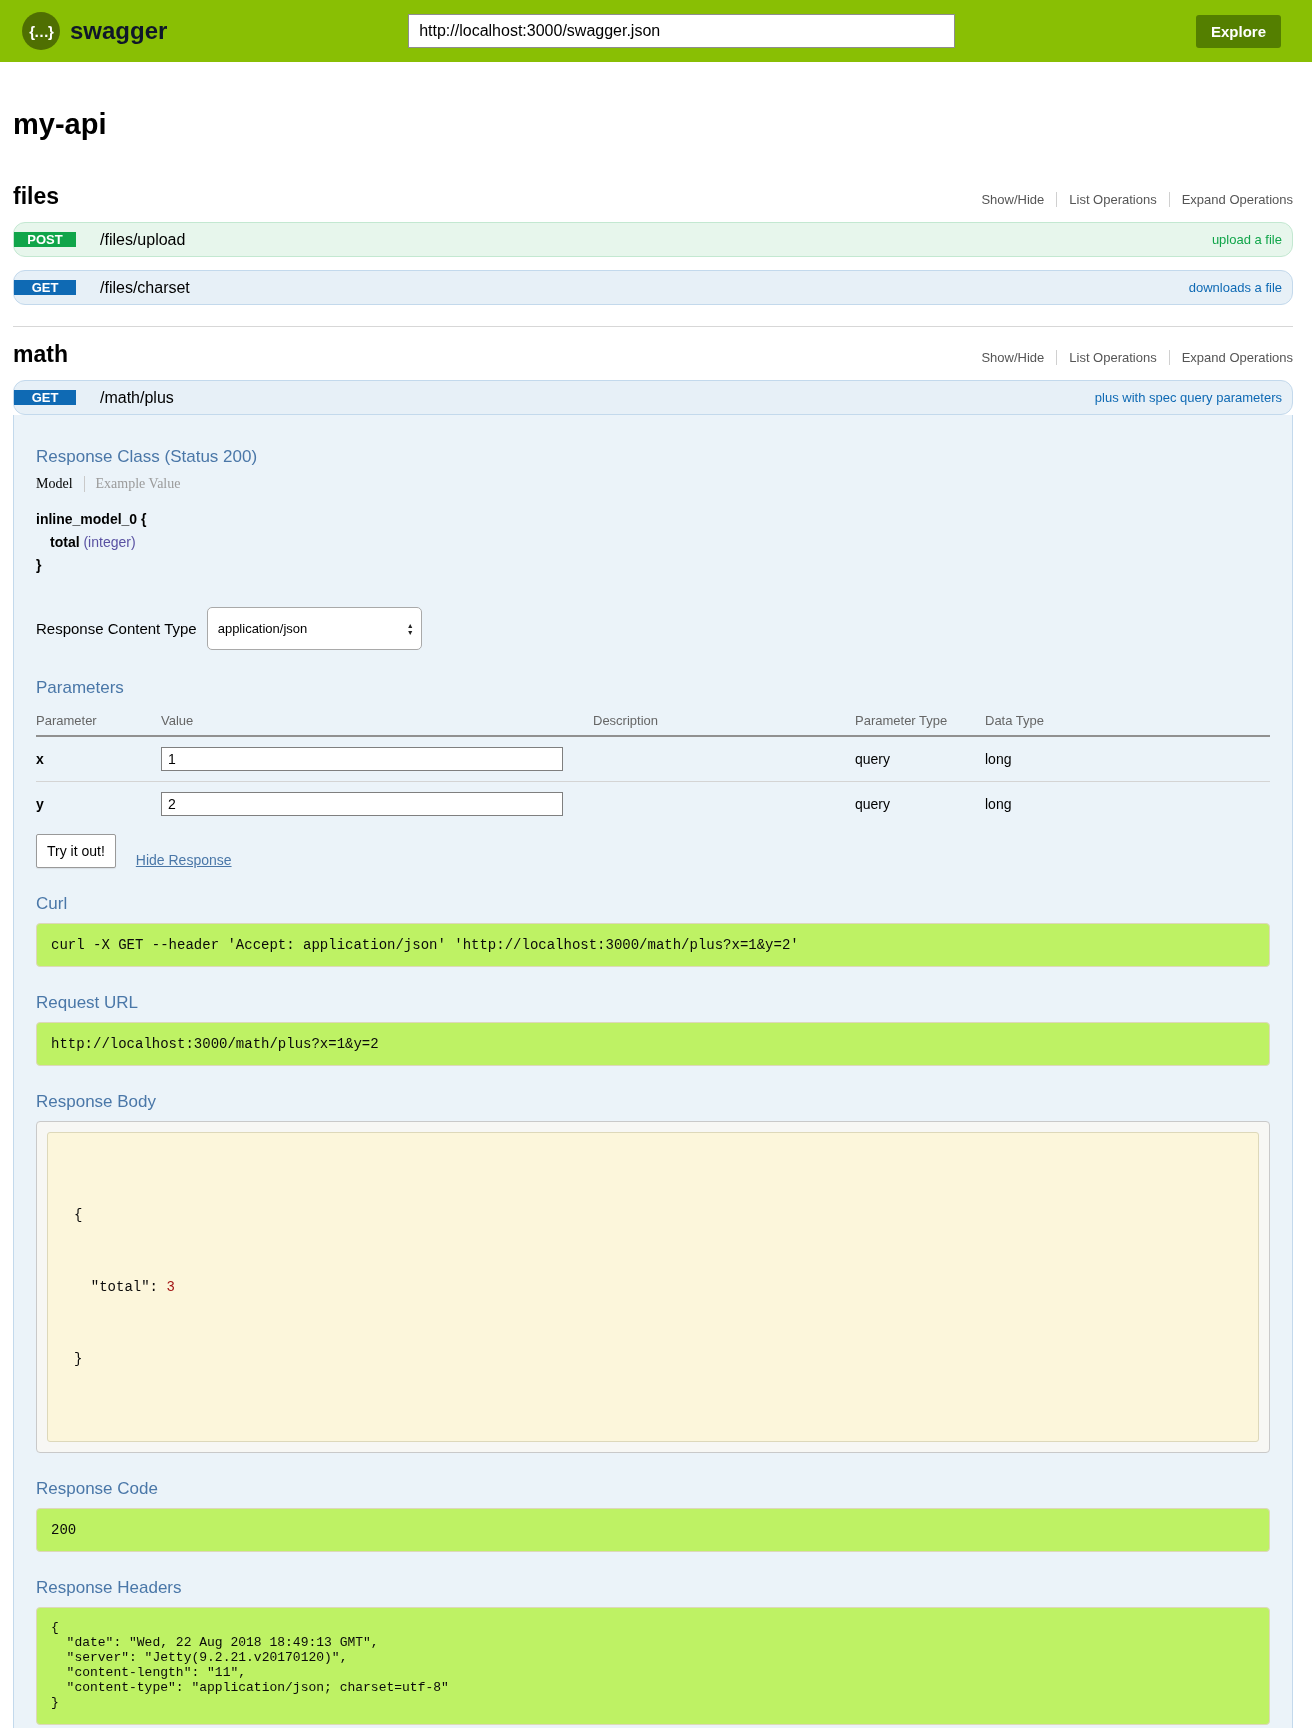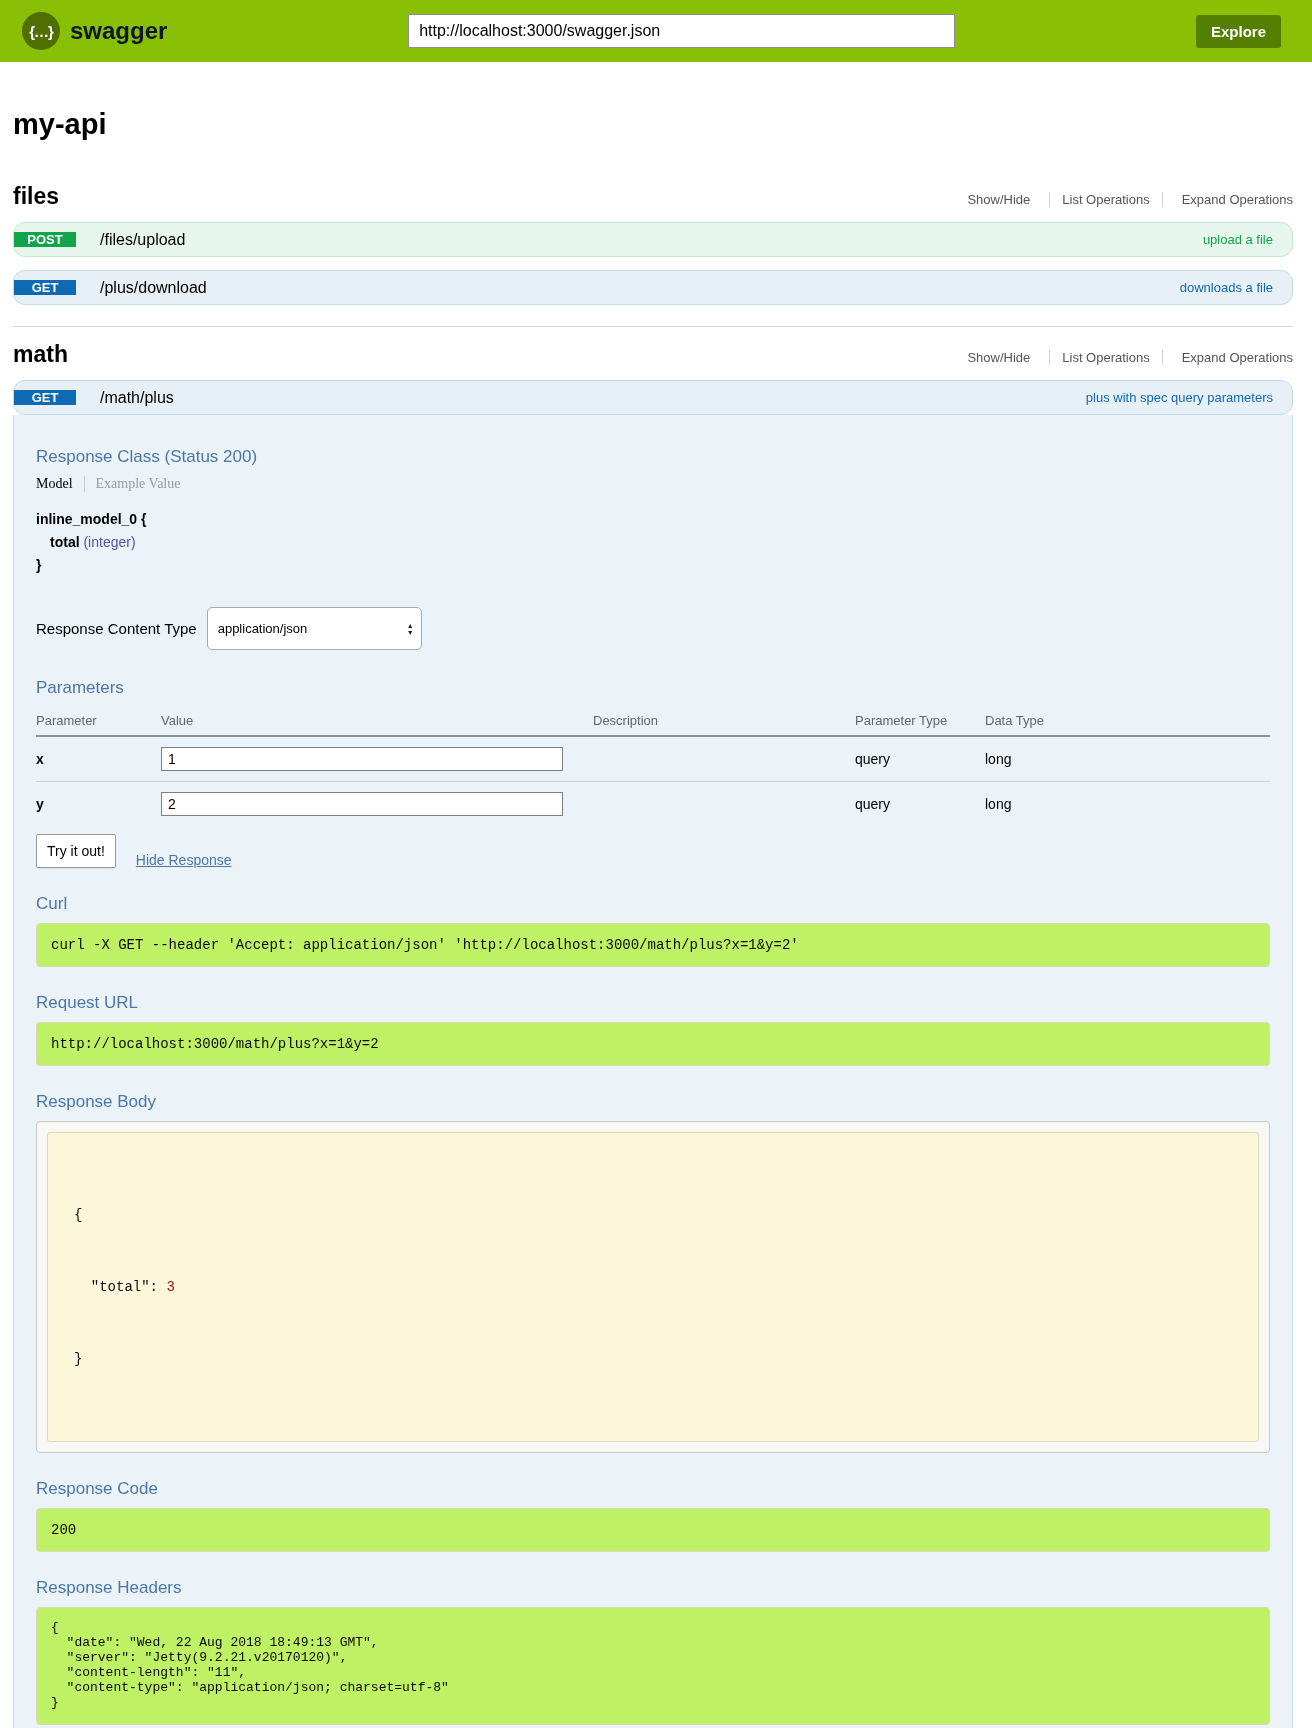--- a/index.html
+++ b/index.html
@@ -47,21 +47,21 @@
     font-family: "Liberation Sans", sans-serif;
     cursor: pointer;
   }
 
   
   .main { padding: 0 19px 0 13px; }
   .api-title { font-size: 29px; font-weight: bold; color: #000; margin: 46px 0 42px 0; }
 
   .section-header { display: flex; align-items: baseline; margin-bottom: 12px; }
   .section-title { font-size: 23px; font-weight: bold; color: #000; }
-  .section-controls { margin-left: auto; font-size: 13px; color: #555; display: flex; align-items: center; gap: 7px; }
+  .section-controls { margin-left: auto; font-size: 13px; color: #555; display: flex; align-items: center; }
   .section-controls a { color: #555; text-decoration: none; cursor: pointer; }
   .ctrl { padding: 0 12px; }
   .ctrl.mid { border-left: 1px solid #d0d0d0; border-right: 1px solid #d0d0d0; }
   .ctrl.last { padding-right: 0; }
 
   .op-row {
     display: flex; align-items: center;
     height: 35px;
     border-radius: 12px;
     margin-bottom: 13px;
@@ -70,21 +70,21 @@
   .op-row.post { background: #e7f6ec; border: 1px solid #c3e8d1; }
   .method-badge {
     width: 62px; flex: 0 0 62px;
     display: flex; align-items: center; justify-content: center;
     color: #fff; font-size: 13px; font-weight: bold; text-transform: uppercase;
     cursor: pointer;
   }
   .op-row.get  .method-badge { background: #0f6ab4; }
   .op-row.post .method-badge { background: #10a54a; }
   .op-path { margin-left: 24px; align-self: center; font-size: 16px; color: #000; text-decoration: none; cursor: pointer; }
-  .op-summary { margin-left: auto; margin-right: 19px; align-self: center; font-size: 13px; text-decoration: none; cursor: pointer; }
+  .op-summary { margin-left: auto; margin-right: 10px; align-self: center; font-size: 13px; text-decoration: none; cursor: pointer; }
   .op-row.get  .op-summary { color: #0f6ab4; }
   .op-row.post .op-summary { color: #10a54a; }
 
   .section-divider { border: none; border-top: 1px solid #d7d7d7; margin: 21px 0 14px 0; }
 
   
   .operation-block { margin-top: 2px; }
   .operation-block .op-row { margin-bottom: 0; }
   .op-content {
     background: #ebf3f9;
@@ -218,21 +218,21 @@
   </div>
 
   <div class="op-row post">
     <span class="method-badge">POST</span>
     <a class="op-path">/files/upload</a>
     <a class="op-summary">upload a file</a>
   </div>
 
   <div class="op-row get">
     <span class="method-badge">GET</span>
-    <a class="op-path">/plus/download</a>
+    <a class="op-path">/files/charset</a>
     <a class="op-summary">downloads a file</a>
   </div>
 
   <hr class="section-divider">
 
   <div class="section-header">
     <span class="section-title">math</span>
     <span class="section-controls">
       <a class="ctrl">Show/Hide</a>
       <a class="ctrl mid">List Operations</a>

